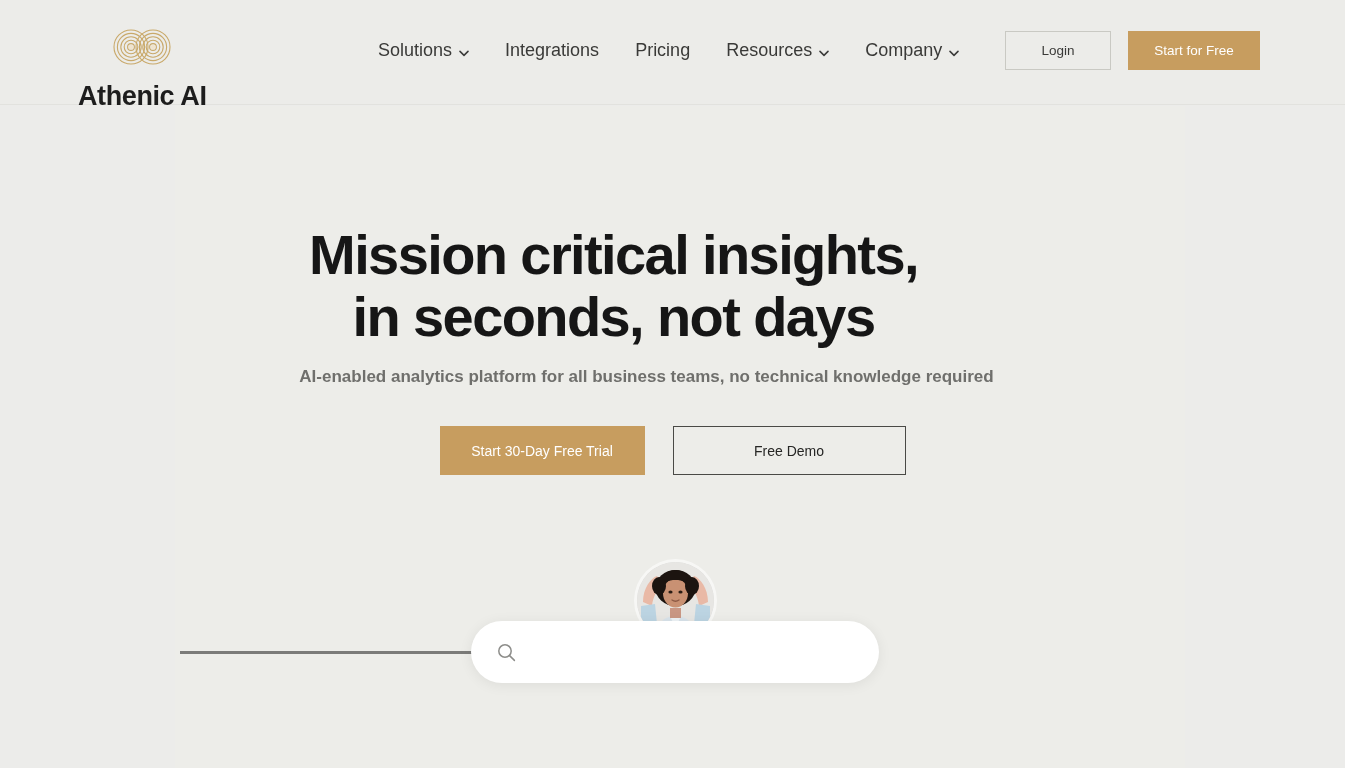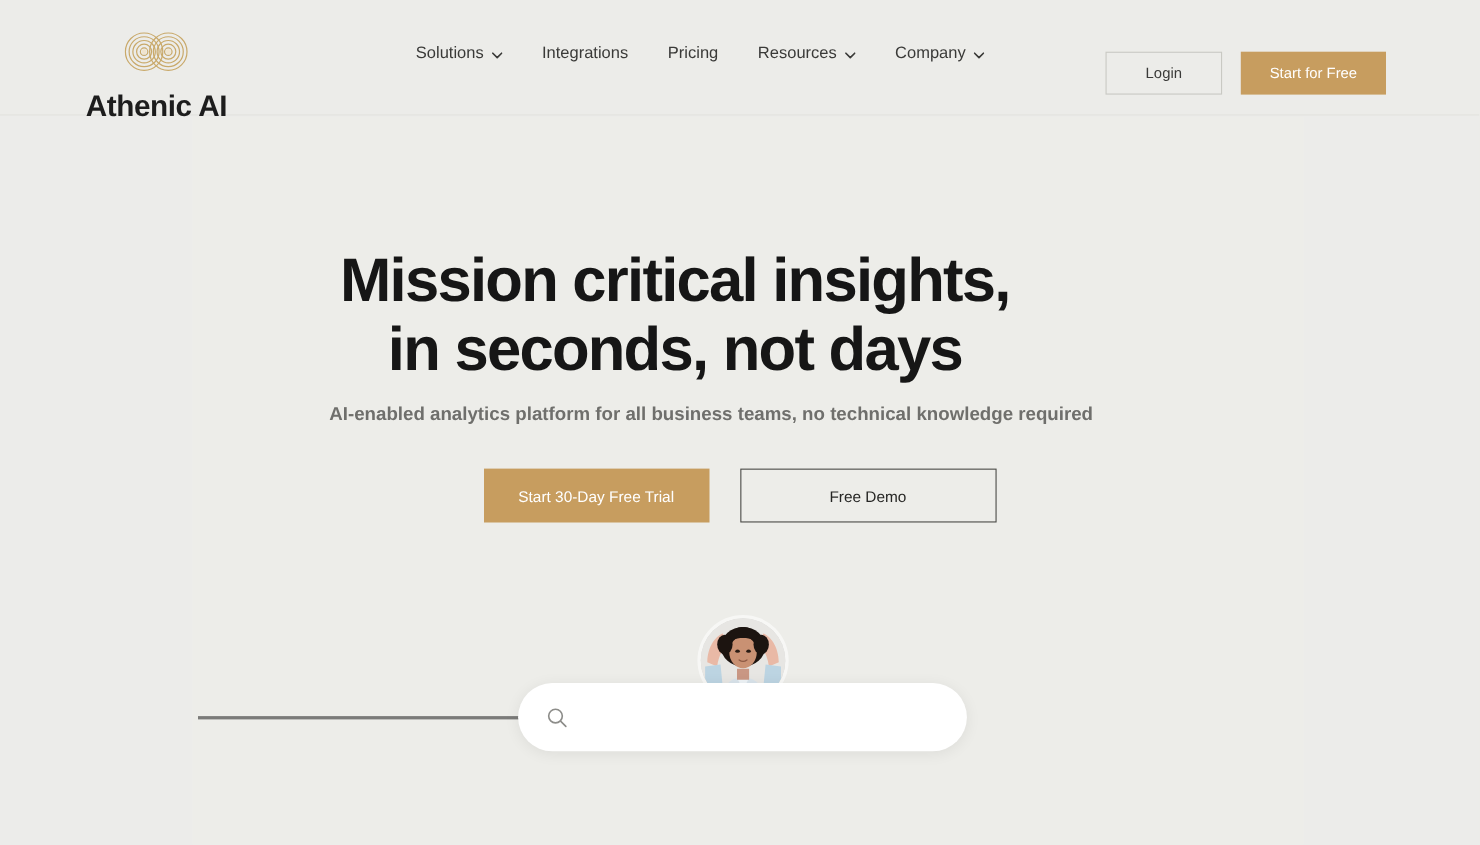--- a/index.html
+++ b/index.html
@@ -60,21 +60,21 @@
     top: 36px;
     display: flex;
     align-items: center;
     gap: 0px;
   }
 
   .nav-item {
     display: flex;
     align-items: center;
     gap: 7px;
-    font-size: 15px;
+    font-size: 18px;
     color: #3a3a38;
     padding: 4px 18px;
     cursor: pointer;
     white-space: nowrap;
   }
 
   .chev {
     width: 10px;
     height: 7px;
     display: inline-block;
@@ -82,21 +82,20 @@
     top: 1px;
   }
 
   .header-actions {
     position: absolute;
     right: 85px;
     top: 31px;
     display: flex;
     align-items: center;
     gap: 17px;
-    margin-top: 16px;
   }
 
   .btn-login {
     width: 106px;
     height: 39px;
     border: 1px solid #c9c9c3;
     background: transparent;
     font-size: 13.5px;
     color: #3a3a38;
     font-family: "Liberation Sans", sans-serif;

